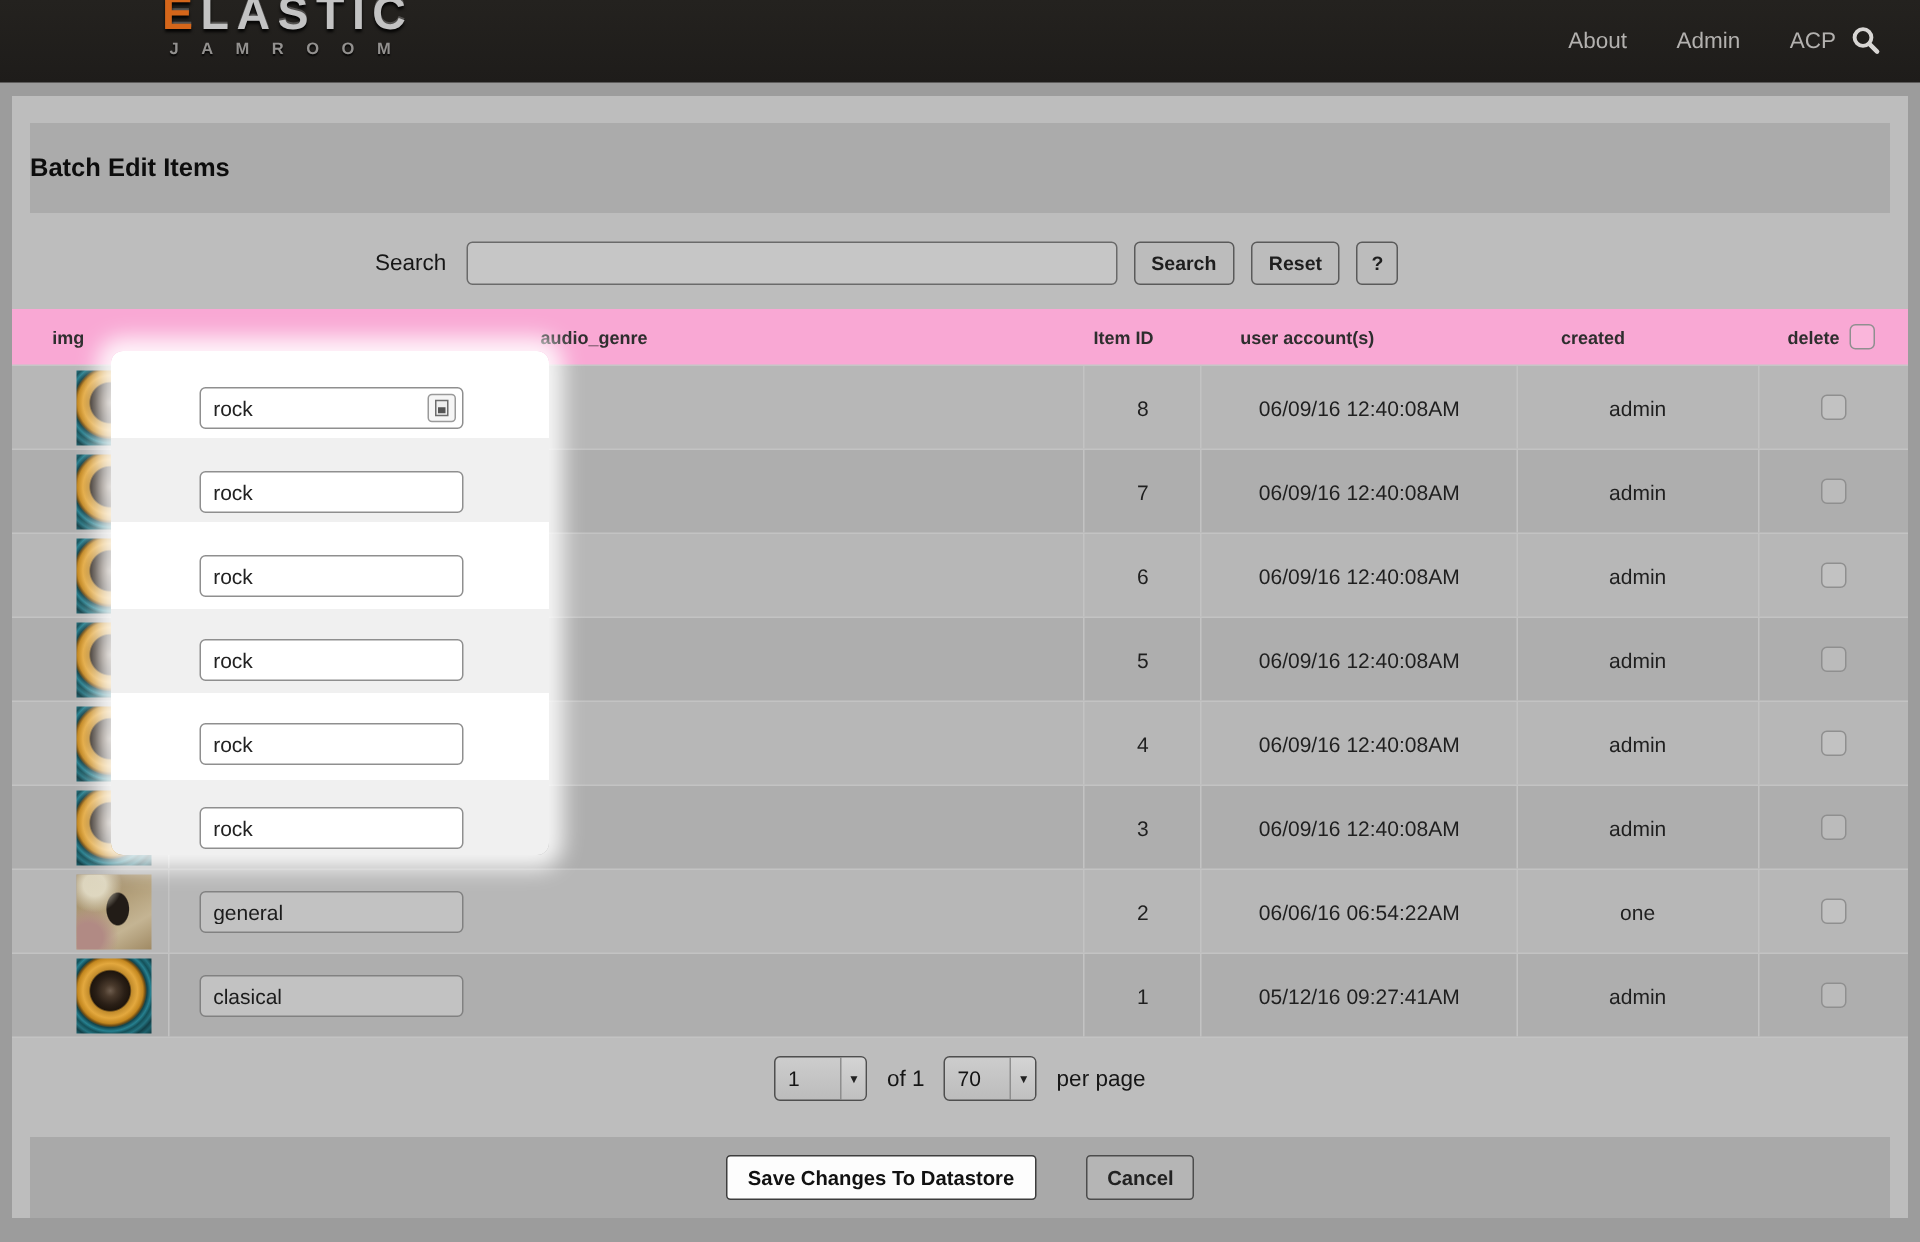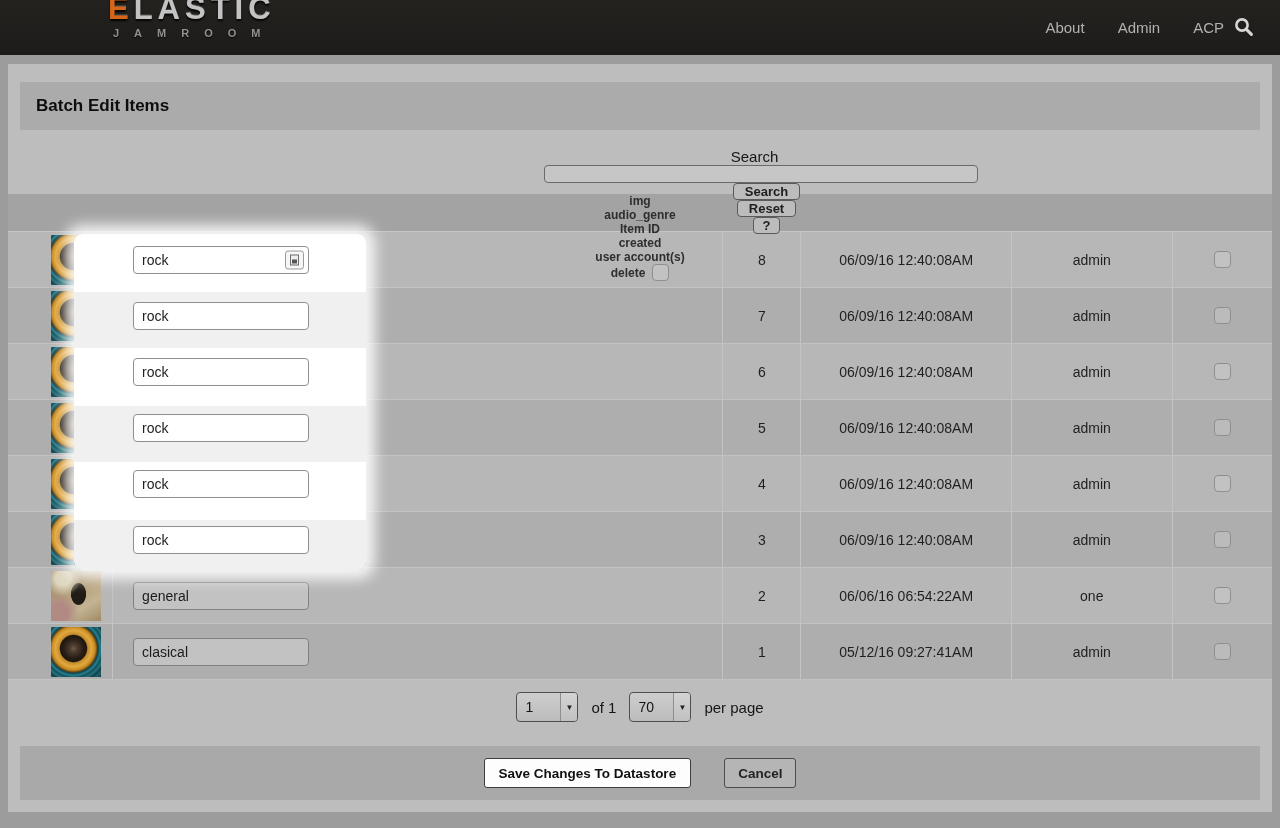--- a/index.html
+++ b/index.html
@@ -31,48 +31,47 @@
   .top-nav { position:absolute; right:56px; top:0; height:55px; display:flex; align-items:center; gap:33px; }
   .top-nav .nav-item { color:#b3b1af; font-size:15px; cursor:pointer; }
   .hdr-search { position:absolute; right:22px; top:12px; width:28px; height:30px; display:flex; align-items:center; justify-content:center; cursor:pointer; }
 
   
   .panel {
     position:absolute; left:8px; top:64px; width:1264px; height:748px;
     background:#bdbdbd;
   }
   .titlebar {
-    margin:18px 12px 0 12px; height:48px; background:#ababab;
-    display:flex; align-items:center; padding-left:16px;
+    margin:18px 12px 0 12px; height:60px; background:#ababab;
+    display:flex; align-items:center; 
   }
   .titlebar h1 { font-size:17px; font-weight:bold; color:#0d0d0d; }
 
   
-  .searchrow { display:flex; align-items:center; margin:18px 0 0 242px; height:30px;flex-direction:column; }
+  .searchrow { display:flex; align-items:center; margin:18px 0 0 242px; height:30px; }
   .searchrow label { font-size:15px; color:#161616; margin-right:13px; }
   .search-input {
     width:434px; height:29px; background:#c6c6c6; border:1.5px solid #6a6a6a;
     border-radius:4px; font-size:14px; padding:0 8px; color:#1a1a1a;
     font-family:"Liberation Sans", sans-serif; outline:none;
   }
   .btn {
     height:29px; padding:0 11px; margin-left:11px;
     background:#bcbcbc; border:1.5px solid #5a5a5a; border-radius:4px;
     font-size:13px; font-weight:bold; color:#1e1e1e; cursor:pointer;
     font-family:"Liberation Sans", sans-serif;
   }
   .btn.help { padding:0 9px; }
 
   
   .grid { margin-top:16px; width:1264px; }
   .thead, .trow { display:flex; width:1264px; }
   .thead {
-    height:38px; background:#a3a3a3; border-bottom:1px solid #c6c6c6;
+    height:38px; background:#f9a8d4; border-bottom:1px solid #c6c6c6;
     align-items:center;
-    flex-direction:column;
   }
   .thead .th {
     font-size:12px; font-weight:bold; color:#2e2e2e;
     display:flex; align-items:center; justify-content:center; height:100%;
   }
   .c-img    { width:75px;  }
   .c-genre  { width:626px; }
   .c-id     { width:80px;text-align:right;  }
   .c-date   { width:216px; }
   .c-user   { width:165px; }
@@ -206,22 +205,22 @@
     <button class="btn">Search</button>
     <button class="btn">Reset</button>
     <button class="btn help">?</button>
   </div>
 
   <div class="grid">
     <div class="thead">
       <div class="th c-img">img</div>
       <div class="th c-genre">audio_genre</div>
       <div class="th c-id">Item ID</div>
+      <div class="th c-user">user account(s)</div>
       <div class="th c-date">created</div>
-      <div class="th c-user">user account(s)</div>
       <div class="th c-del">
         <span>delete</span>
         <input type="checkbox" class="cb" style="">
       </div>
     </div>
     <div id="tbody">
         <div class="trow light hl">
     <div class="td c-img">
       <div class="thumb speaker"></div>
     </div>

